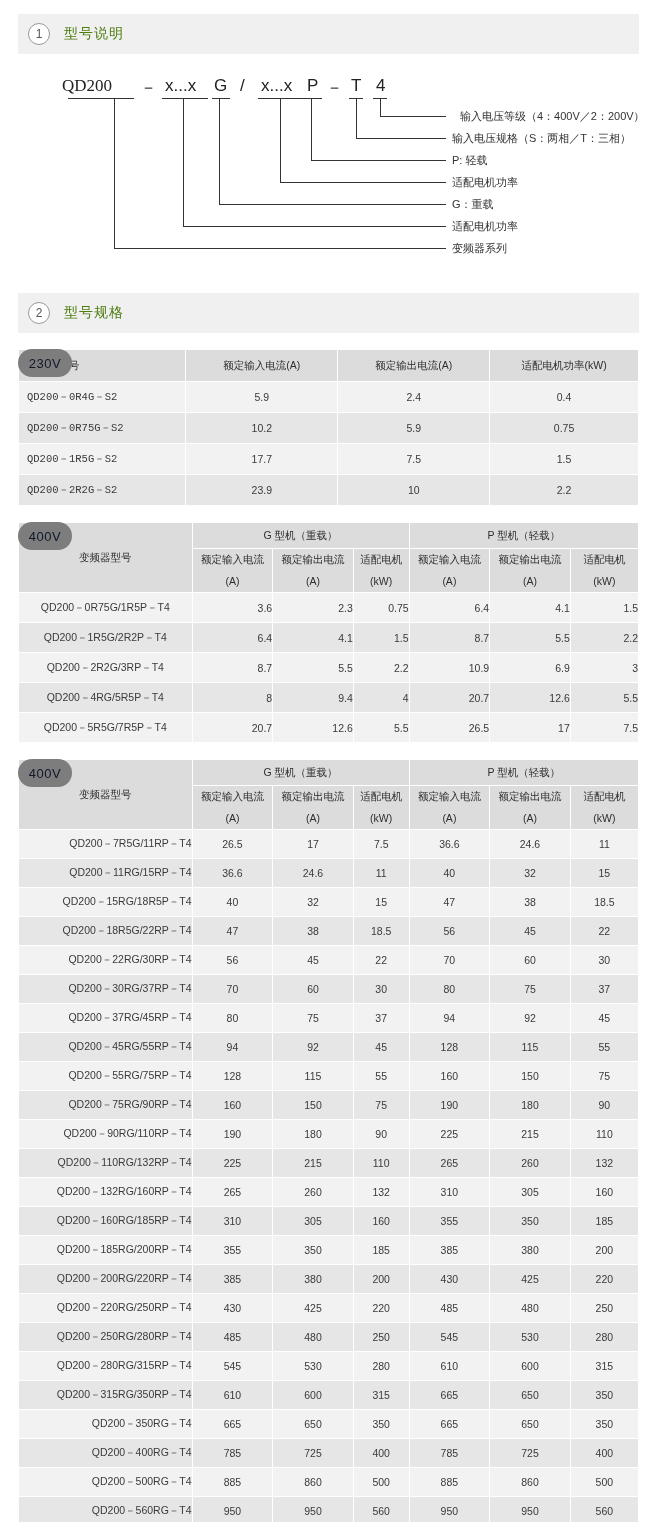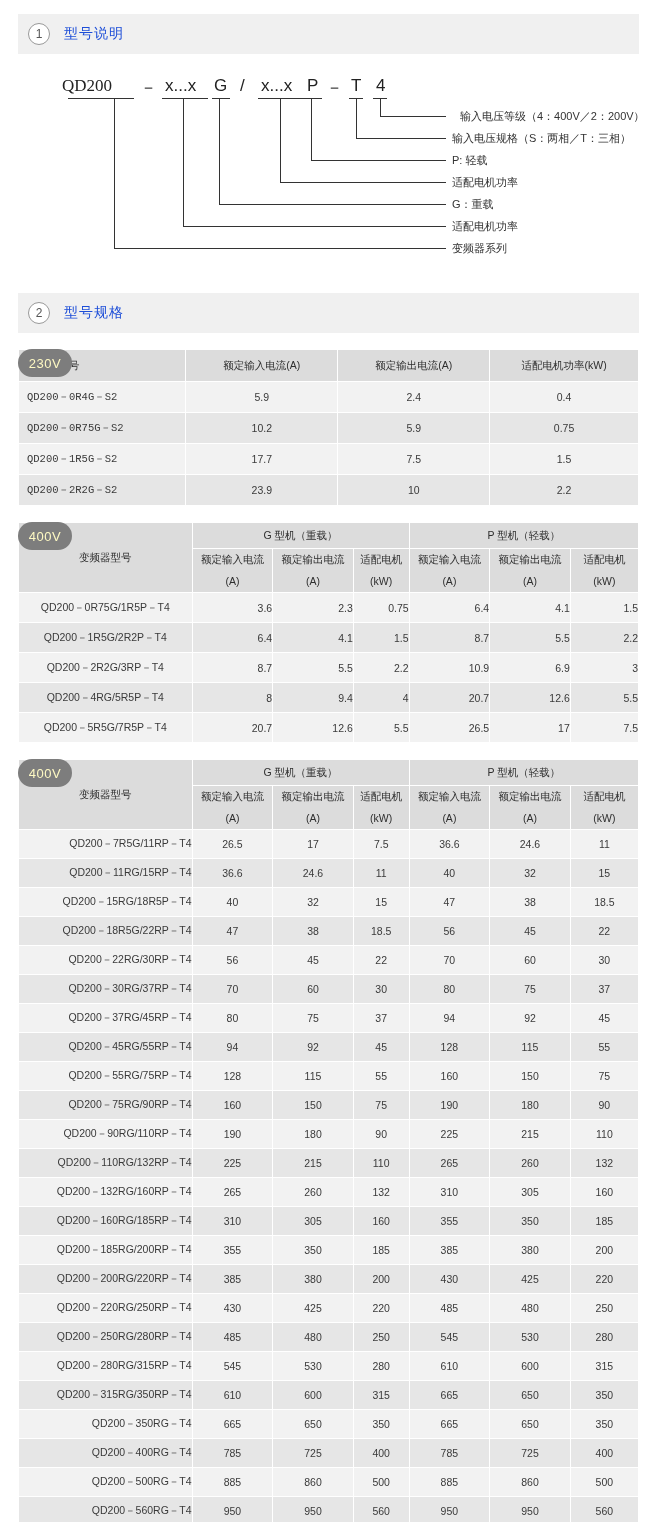--- a/index.html
+++ b/index.html
@@ -29,21 +29,21 @@
     border: 1px solid #999;
     border-radius: 50%;
     display: flex; align-items: center; justify-content: center;
     font-size: 12px;
     color: #555;
     background: #fff;
   }
   .section-title {
     margin-left: 14px;
     font-size: 14px;
-    color: #1d4ed8;
+    color: #4d7c0f;
     letter-spacing: 1px;
   }
 
   
   .diagram-wrap {
     position: relative;
     margin: 10px 18px 0 18px;
     height: 215px;
   }
   .tok { position: absolute; top: 12px; font-size: 17px; color: #222; }
@@ -63,21 +63,21 @@
   }
 
   
   .table-block { position: relative; margin: 16px 18px 0 18px; }
   .vbadge {
     position: absolute;
     left: 0; top: 0;
     width: 54px; height: 28px;
     background: #7d7d7d;
     border-radius: 14px 14px 14px 14px;
-    color: #fef9c3;
+    color: #0f172a;
     font-size: 13px;
     display: flex; align-items: center; justify-content: center;
     z-index: 5;
     letter-spacing: 0.5px;
   }
   table {
     width: 100%;
     border-collapse: collapse;
     font-size: 10.5px;
     color: #3a3a3a;

